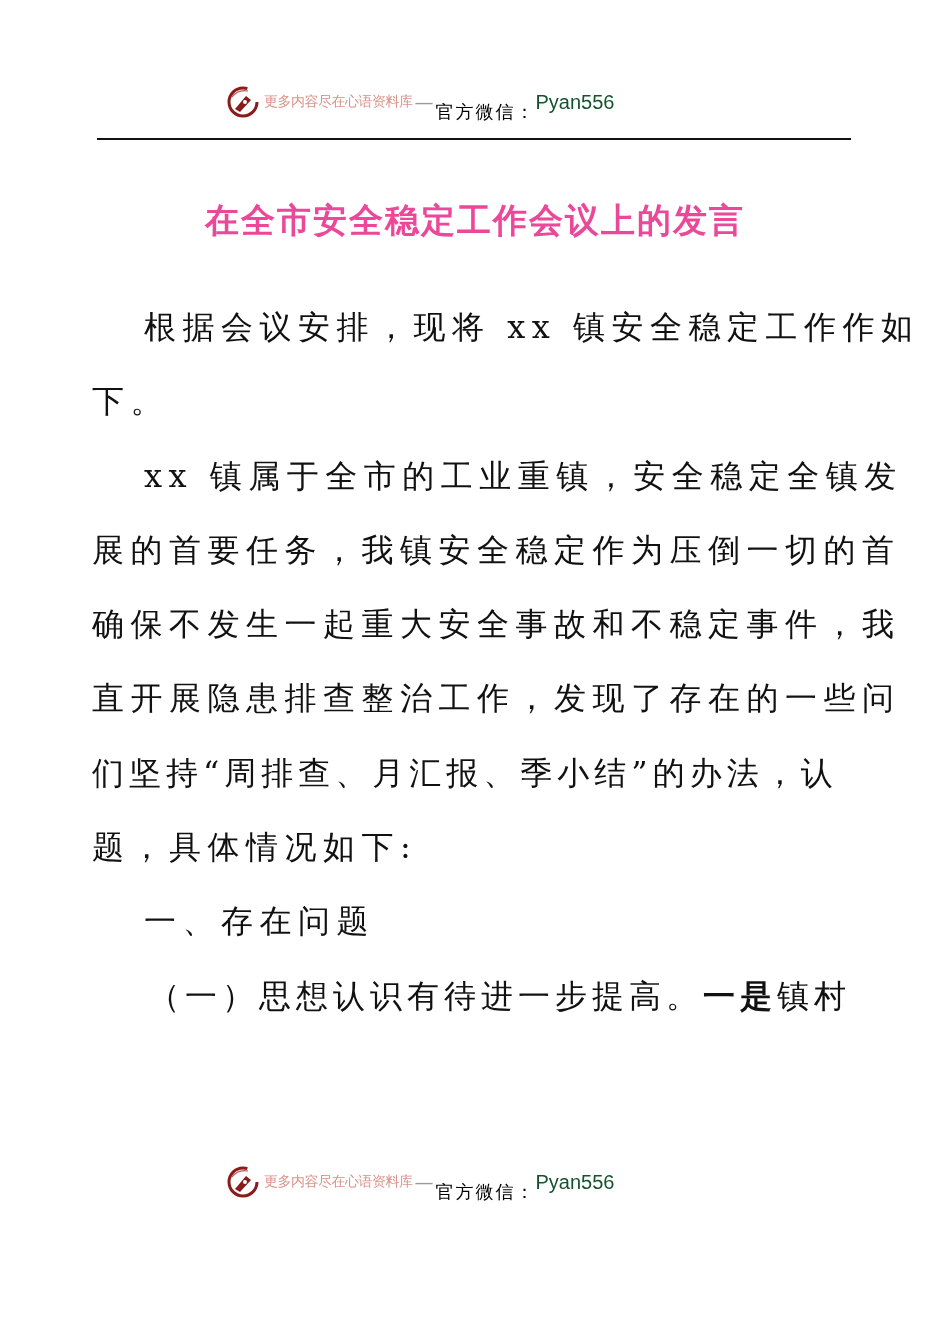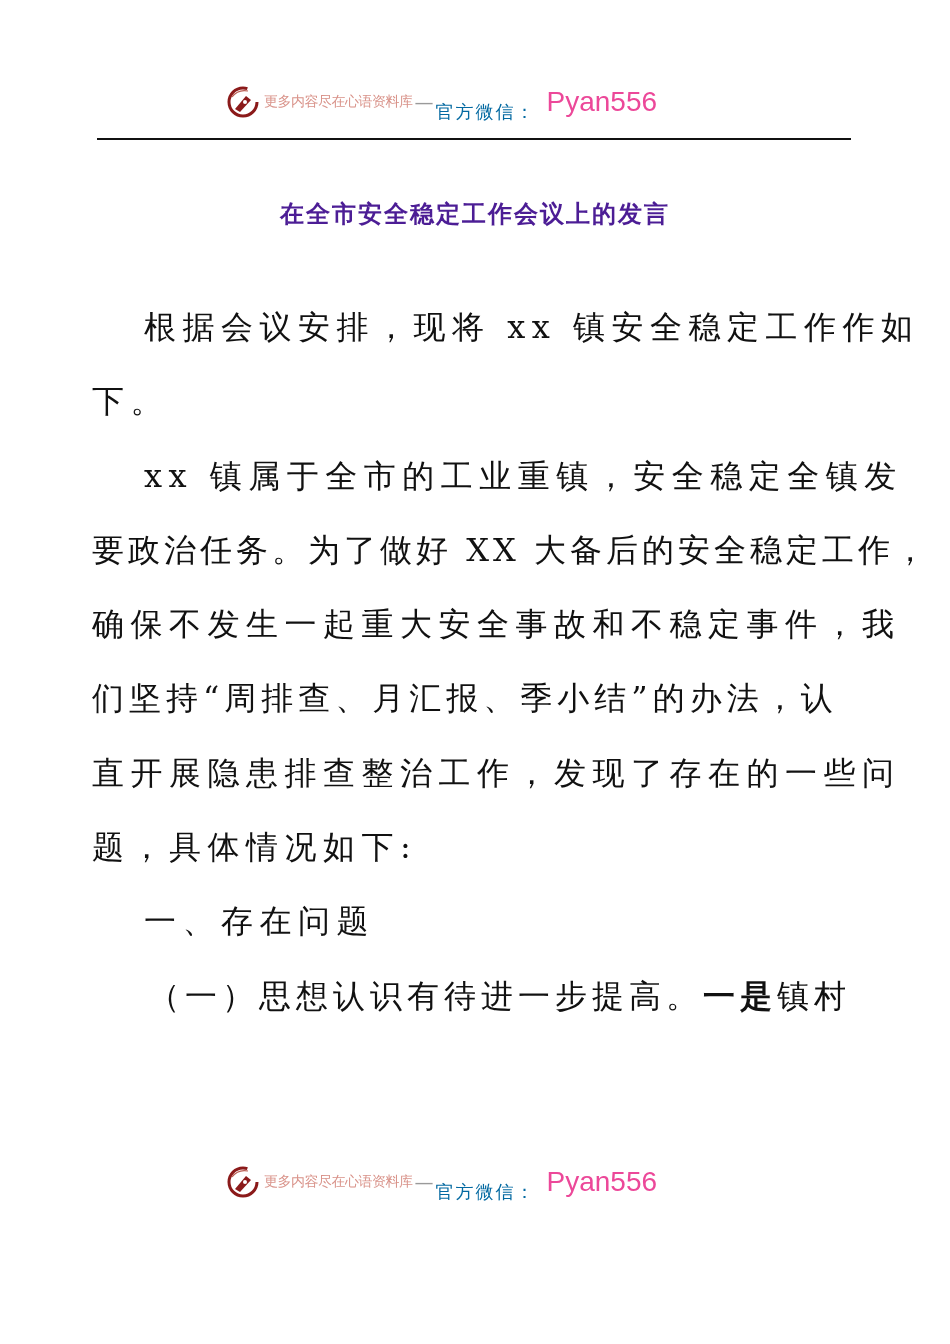--- a/index.html
+++ b/index.html
@@ -36,51 +36,51 @@
       font-size: 14px;
       letter-spacing: -0.5px;
     }
     .wm-dash {
       color: #9a9a9a;
       font-size: 19px;
       margin: 0 2px;
       font-family: "DejaVu Sans", sans-serif;
     }
     .wm-official {
-      color: #0369a1;
+      color: #000000;
       font-family: "DejaVu Serif", serif;
       font-size: 18px;
       letter-spacing: 2px;
       margin-top: 20px;
     }
     .wm-id {
-      color: #ec4899;
+      color: #14532d;
       font-family: "Liberation Sans", sans-serif;
-      font-size: 28px;
-      margin-left: 11px;
+      font-size: 20px;
+      margin-left: 0;
     }
     .header-rule {
       position: absolute;
       left: 97px;
       top: 138px;
       width: 754px;
       height: 2px;
       background: #111111;
     }
     .doc-title {
       position: absolute;
       top: 198px;
       left: 0;
       width: 950px;
       text-align: center;
       font-family: "DejaVu Sans", sans-serif;
       font-weight: bold;
-      font-size: 24px;
+      font-size: 34px;
       letter-spacing: 2px;
-      color: #4c1d95;
+      color: #ec4899;
     }
     .body-text {
       position: absolute;
       left: 92px;
       top: 290px;
       width: 756px;
       font-family: "DejaVu Serif", serif;
       font-size: 32px;
       line-height: 74.3px;
       letter-spacing: 6.5px;
@@ -112,24 +112,24 @@
 </div>
 
 <div class="header-rule"></div>
 
 <div class="doc-title">在全市安全稳定工作会议上的发言</div>
 
 <div class="body-text">
   <span class="line indent">根据会议安排，现将 xx 镇安全稳定工作作如</span>
   <span class="line">下。</span>
   <span class="line indent">xx 镇属于全市的工业重镇，安全稳定全镇发</span>
-  <span class="line" style="letter-spacing:4px;">要政治任务。为了做好 XX 大备后的安全稳定工作，</span>
+  <span class="line">展的首要任务，我镇安全稳定作为压倒一切的首</span>
   <span class="line">确保不发生一起重大安全事故和不稳定事件，我</span>
+  <span class="line">直开展隐患排查整治工作，发现了存在的一些问</span>
   <span class="line" style="letter-spacing:5px;">们坚持“周排查、月汇报、季小结”的办法，认</span>
-  <span class="line">直开展隐患排查整治工作，发现了存在的一些问</span>
   <span class="line">题，具体情况如下:</span>
   <span class="line indent">一、存在问题</span>
   <span class="line indent-paren" style="letter-spacing:5px;"><span>（一）思想认识有待进一步提高。</span><span class="bold">一是</span><span>镇村</span></span>
 </div>
 
 <div class="watermark bottom">
   <svg class="wm-logo" viewBox="0 0 34 34">
     <circle cx="17" cy="17" r="14" fill="none" stroke="#8b1a1a" stroke-width="3" stroke-dasharray="70 18"></circle>
     <path d="M9 24 L20 11 L25 15 L14 27 Z" fill="#8b1a1a"></path>
     <circle cx="19" cy="17" r="2" fill="#ffffff"></circle>

